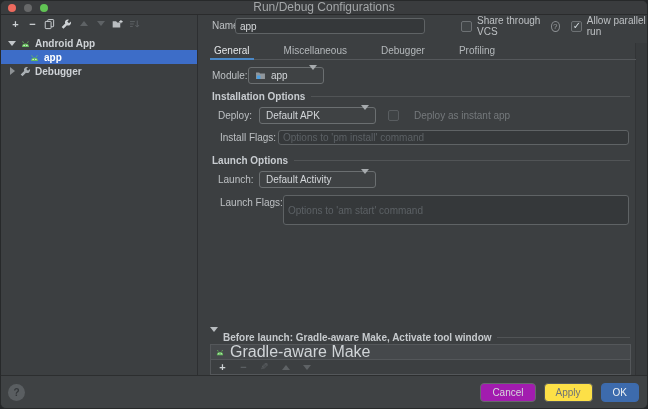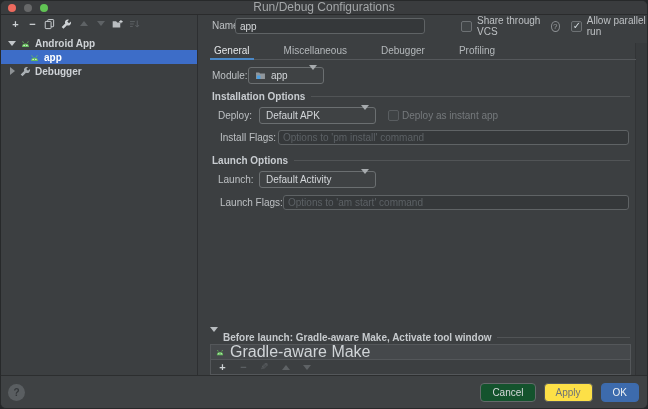--- a/index.html
+++ b/index.html
@@ -89,21 +89,21 @@
   
   .footer { position:absolute; left:0; right:0; bottom:0; height:33px;
             background:#3f4244; border-top:1px solid #2c2e2f; }
   .help-btn { position:absolute; left:7px; top:8px; width:17px; height:17px; border-radius:50%;
               background:#5a5e61; color:#34373a; font-size:10px; font-weight:bold;
               display:flex; align-items:center; justify-content:center; }
   .btns { position:absolute; right:8px; top:7px; display:flex; gap:8px; }
   .btn { height:19px; border-radius:4px; font-size:10px; padding:0 11px;
          display:flex; align-items:center; justify-content:center;
          font-family:"Liberation Sans","DejaVu Sans",sans-serif; }
-  .btn.cancel { background:#14532d; border:1px solid #65696b; color:#d6d9db; }
+  .btn.cancel { background:#a21caf; border:1px solid #65696b; color:#d6d9db; }
   .btn.apply  { background:#fde047; border:1px solid #55585a; color:#6e7275; }
   .btn.ok     { background:#3d6bad; border:1px solid #3d6bad; color:#eef1f3; }
   .muted { color:#75797c; }
   svg { display:block; }
 </style>
 </head>
 <body>
 
 <div class="window">
 
@@ -231,42 +231,42 @@
         <span class="sec-title">Installation Options</span>
         <span class="rule"></span>
       </div>
 
       <span class="lbl" style="left:20px; top:92px;">Deploy:</span>
       <div class="combo" style="left:61px; top:92px; width:117px;">
         <span>Default APK</span>
         <span class="spacer"></span>
         <span class="arrow"><span class="tri-dn"></span></span>
       </div>
-      <div class="hgroup" style="left:190px; top:92px; height:17px; gap:3px;">
+      <div class="hgroup" style="left:190px; top:92px; height:17px; gap:15px;">
         <span class="cb disabled"></span>
         <span class="muted">Deploy as instant app</span>
       </div>
 
       <span class="lbl" style="left:22px; top:115px; line-height:16px;">Install Flags:</span>
       <input class="text-input" type="text" style="position: absolute; left: 80px; top: 115px; right: 18px; height: 15px;" placeholder="Options to 'pm install' command">
 
       <div class="hgroup" style="left:14px; top:140px; right:17px;">
         <span class="sec-title">Launch Options</span>
         <span class="rule"></span>
       </div>
 
       <span class="lbl" style="left:20px; top:156px;">Launch:</span>
       <div class="combo" style="left:61px; top:156px; width:117px;">
         <span>Default Activity</span>
         <span class="spacer"></span>
         <span class="arrow"><span class="tri-dn"></span></span>
       </div>
 
       <span class="lbl" style="left:22px; top:180px; line-height:16px;">Launch Flags:</span>
-      <input class="text-input" type="text" style="position: absolute; left: 85px; top: 180px; right: 18px; height: 15px;" placeholder="Options to 'am start' command">
+      <input class="text-input" type="text" style="position: absolute; left: 85px; top: 180px; right: 18px; height: 30px;" placeholder="Options to 'am start' command">
 
       <div class="hgroup" style="left:12px; top:317px; right:17px; gap:5px;">
         <span style="color:#b8bcbf;"><span class="tri-dn"></span></span>
         <span style="color:#c6cacd; font-weight:600; white-space:nowrap;">Before launch: Gradle-aware Make, Activate tool window</span>
         <span class="rule"></span>
       </div>
 
       <div class="list-box">
         <div class="list-row">
           <span>

